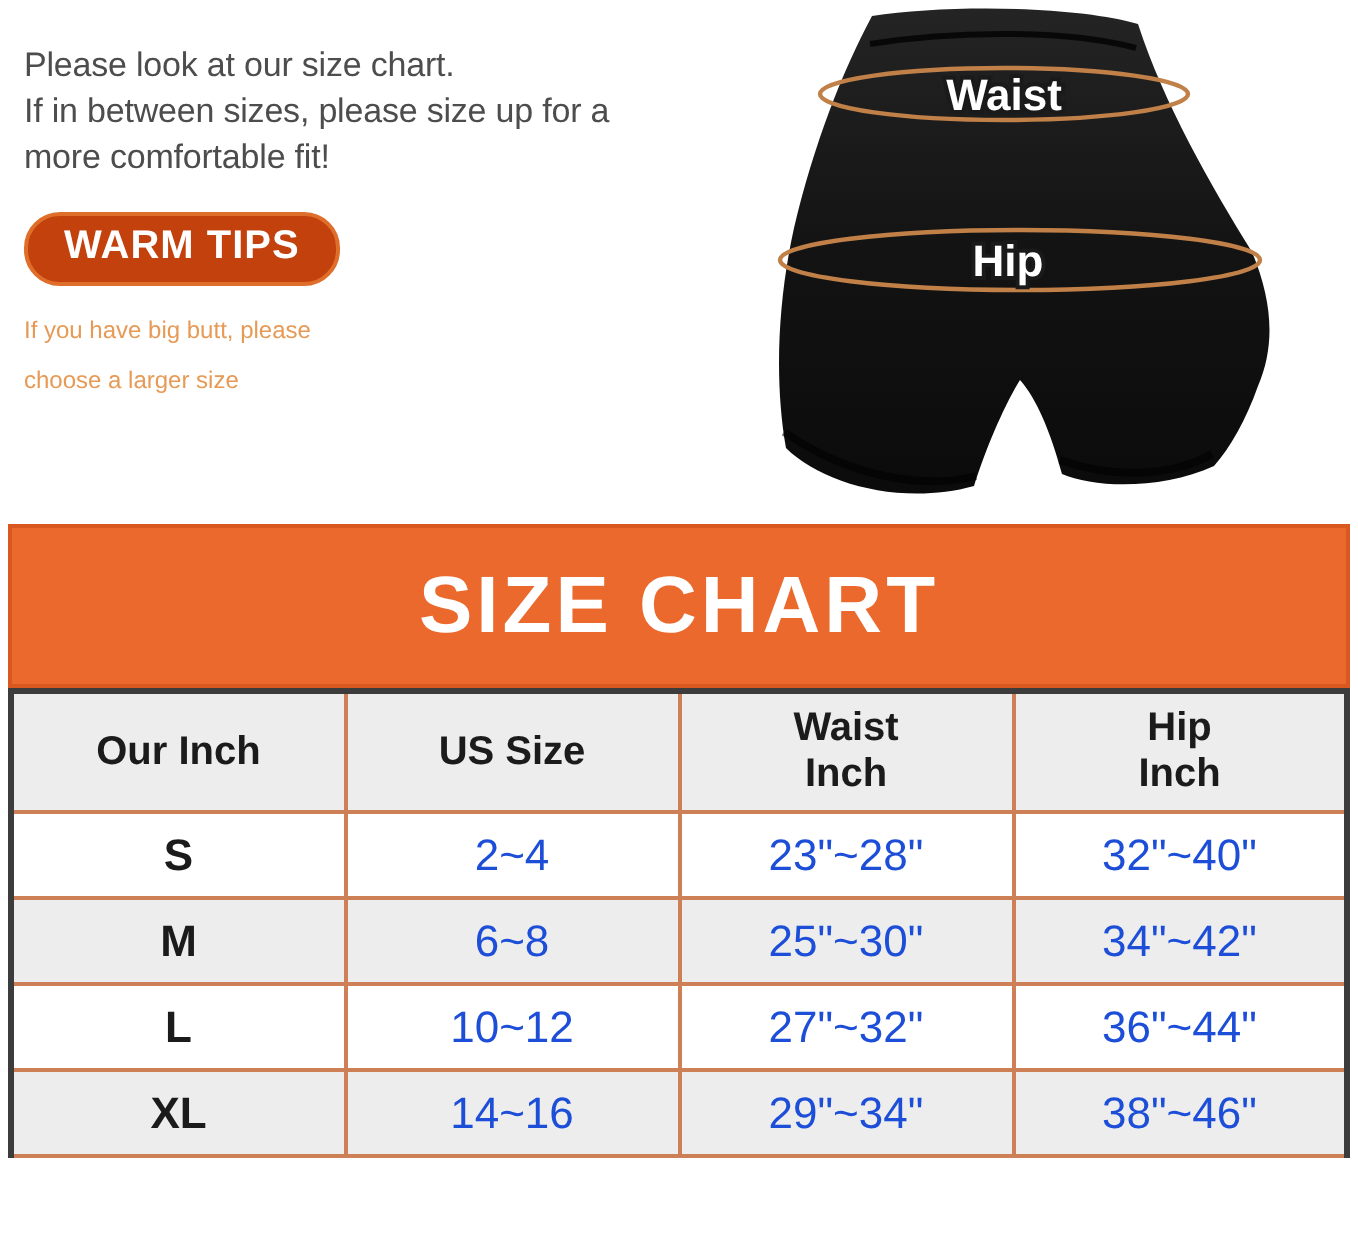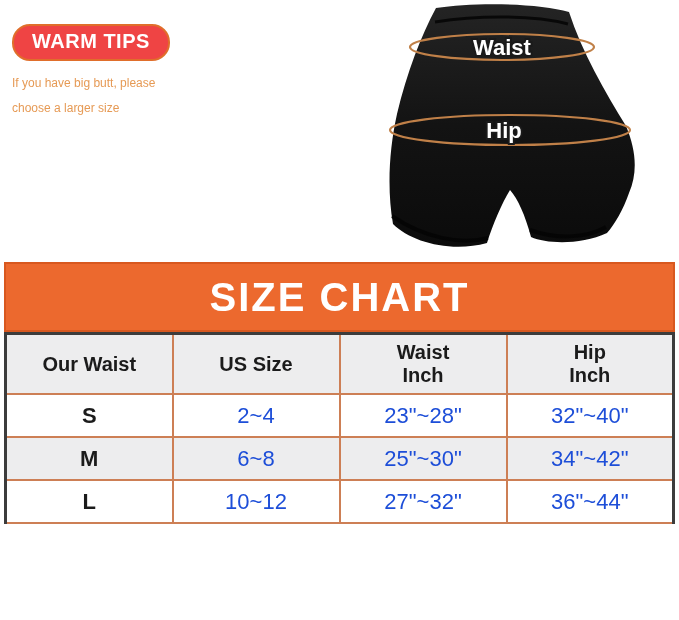--- a/index.html
+++ b/index.html
@@ -32,21 +32,21 @@
     margin: 13px 0 0;
     font-size: 17px;
     line-height: 23px;
     letter-spacing: -0.1px;
     color: #4d4d4d;
     white-space: pre-line;
   }
   .pill {
     display: inline-block;
     margin-top: 16px;
-    background: #ef4444;
+    background: #c2410c;
     border: 2px solid #e06e2b;
     border-radius: 18px;
     padding: 4px 18px 6px;
     color: #ffffff;
     font-weight: bold;
     font-size: 20px;
     letter-spacing: 0.5px;
   }
   .note {
     margin: 10px 0 0;
@@ -74,21 +74,21 @@
 
   
   .chartwrap {
     position: absolute;
     left: 4px;
     right: 4px;
     top: 262px;
   }
   .banner {
     box-sizing: border-box;
-    height: 70px;
+    height: 82px;
     background: #EC692E;
     border: 2px solid #d8581f;
     display: flex;
     align-items: center;
     justify-content: center;
     color: #ffffff;
     font-weight: bold;
     font-size: 40px;
     letter-spacing: 2px;
   }
@@ -129,20 +129,23 @@
     font-weight: normal;
     color: #1d4ed8;
   }
 </style>
 </head>
 <body>
 
 <div class="page">
 
   <section class="intro">
+    <p class="desc">Please look at our size chart.
+If in between sizes, please size up for a
+more comfortable fit!</p>
     <div class="pill">WARM TIPS</div>
     <p class="note">If you have big butt, please
 choose a larger size</p>
   </section>
 
   <figure class="product" style="margin:0;">
     <svg viewBox="0 0 340 262" xmlns="http://www.w3.org/2000/svg">
       <defs>
         <linearGradient id="shortsGrad" x1="0" y1="0" x2="0" y2="1">
           <stop offset="0" stop-color="#242424"></stop>
@@ -175,21 +178,21 @@
       <text class="measure-label" x="163" y="55" text-anchor="middle" stroke="#1a1a1a" stroke-width="4" style="paint-order:stroke;">Waist</text>
       <text class="measure-label" x="165" y="138" text-anchor="middle" stroke="#1a1a1a" stroke-width="4" style="paint-order:stroke;">Hip</text>
     </svg>
   </figure>
 
   <section class="chartwrap">
     <div class="banner">SIZE CHART</div>
     <table class="sizes">
       <thead>
         <tr>
-          <th>Our Waist</th>
+          <th>Our Inch</th>
           <th>US Size</th>
           <th>Waist
 Inch</th>
           <th>Hip
 Inch</th>
         </tr>
       </thead>
       <tbody>
         <tr>
           <th>S</th>
@@ -202,17 +205,23 @@
           <td>6~8</td>
           <td>25"~30"</td>
           <td>34"~42"</td>
         </tr>
         <tr>
           <th>L</th>
           <td>10~12</td>
           <td>27"~32"</td>
           <td>36"~44"</td>
         </tr>
+        <tr>
+          <th>XL</th>
+          <td>14~16</td>
+          <td>29"~34"</td>
+          <td>38"~46"</td>
+        </tr>
       </tbody>
     </table>
   </section>
 
 </div>
 
 </body></html>

